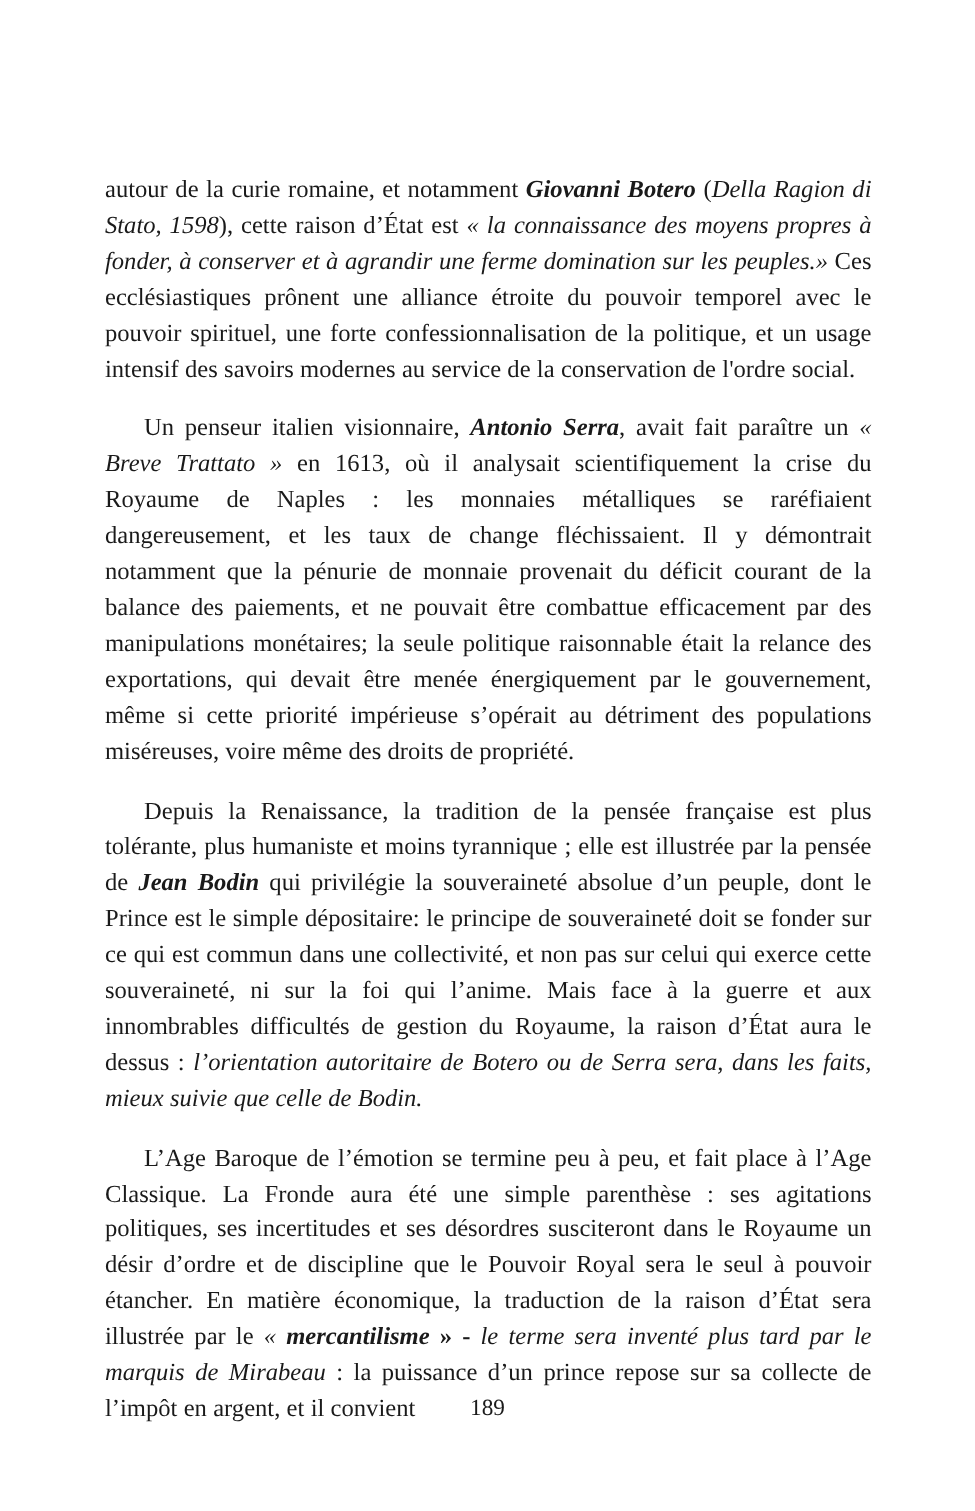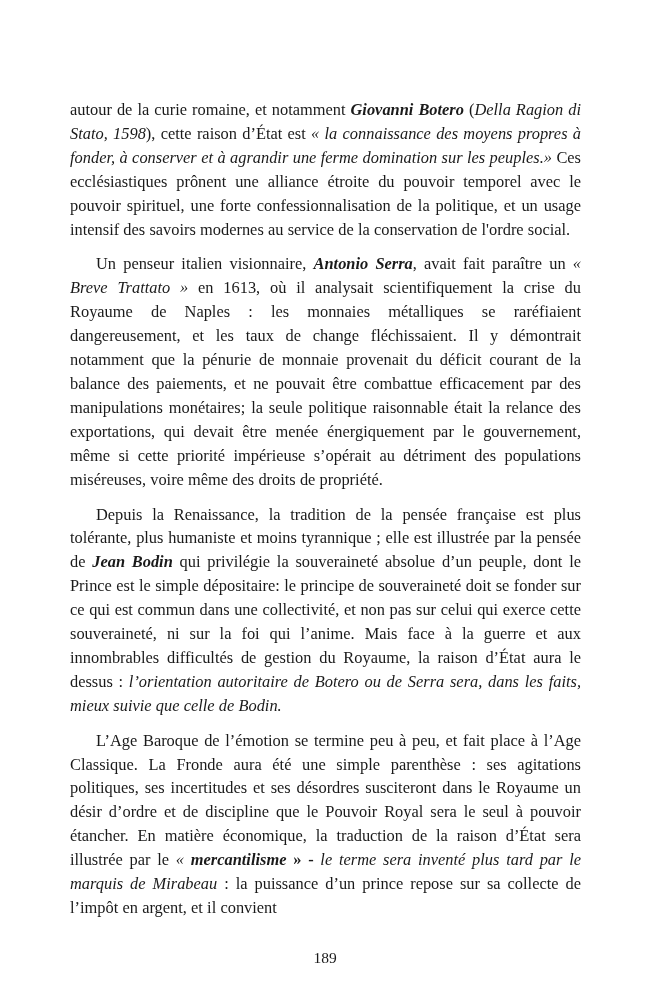--- a/index.html
+++ b/index.html
@@ -27,21 +27,21 @@
   }
 
   .text-column {
     position: absolute;
     left: 70px;
     top: 98px;
     width: 511px;
   }
 
   p.para {
-    margin: 0 0 11px 0;
+    margin: 16px 0 11px 0;
     padding: 0;
     font-size: 16.4px;
     line-height: 23.9px;
     text-align: justify;
     text-justify: inter-word;
     text-indent: 26px;
     hyphens: none;
     -webkit-hyphens: none;
     word-spacing: 0.1px;
   }
@@ -62,21 +62,21 @@
   .it {
     font-style: italic;
   }
   .bo {
     font-weight: bold;
   }
 
   .folio {
     position: absolute;
     left: 0;
-    top: 948px;
+    top: 929px;
     width: 650px;
     text-align: center;
     font-size: 15.5px;
     line-height: 20px;
     font-family: "Liberation Serif", "DejaVu Serif", serif;
     color: #1a1a1a;
   }
 </style>
 </head>
 <body>

